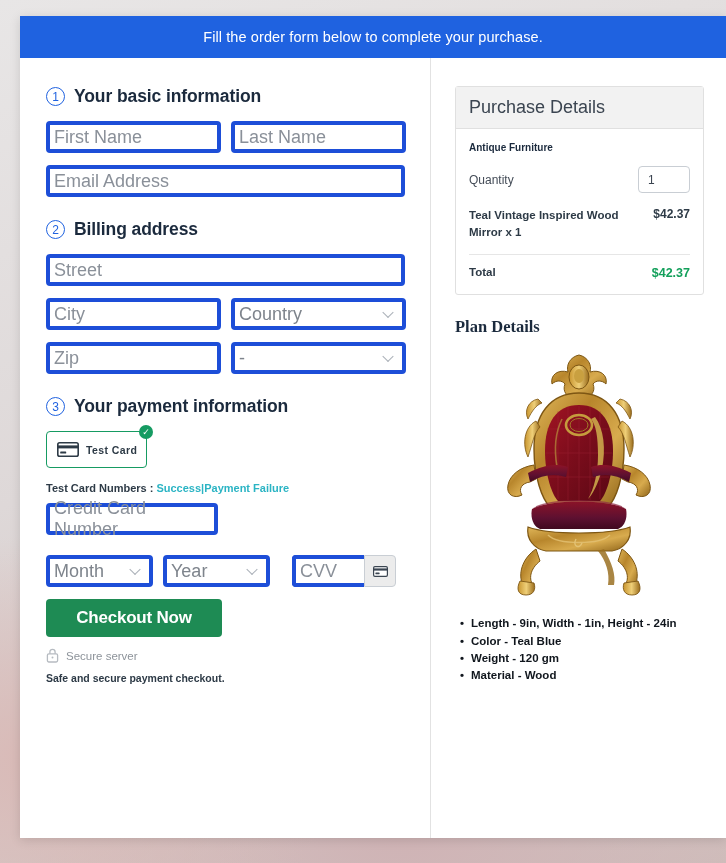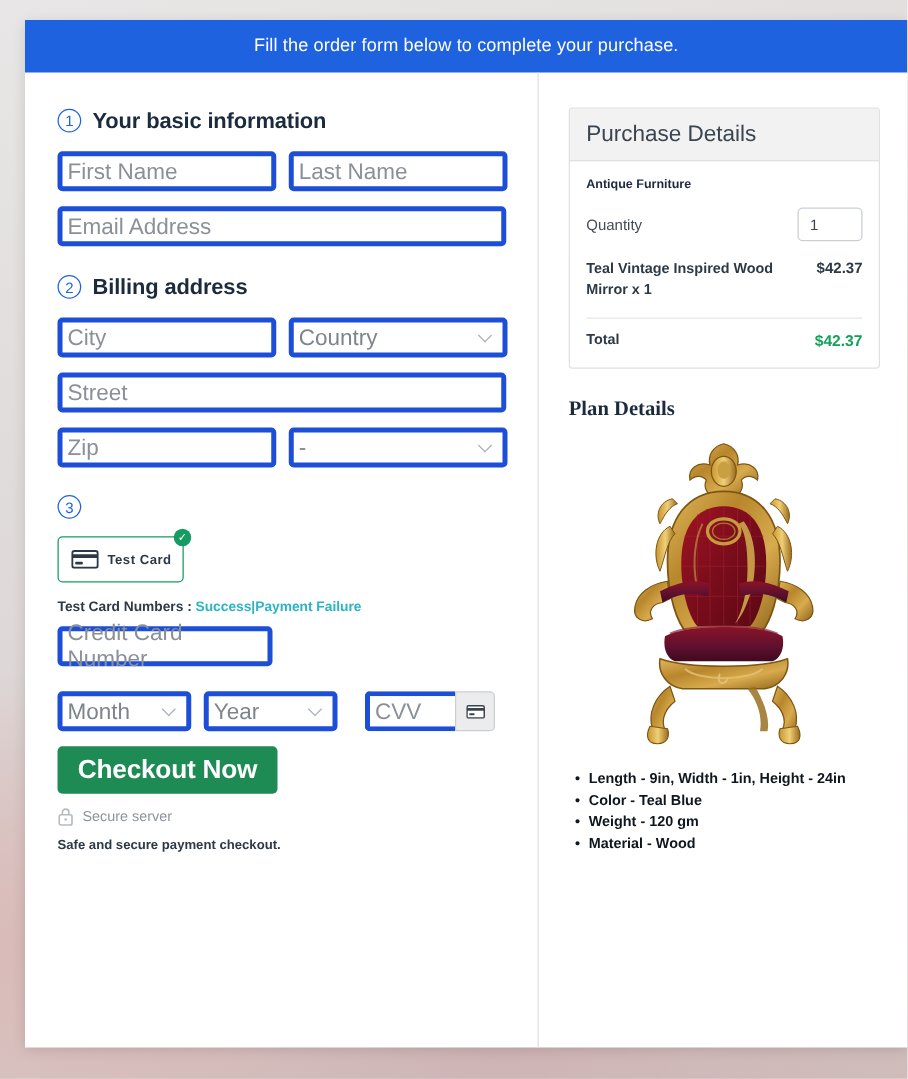--- a/index.html
+++ b/index.html
@@ -145,21 +145,21 @@
     font-size: 10.5px; color: #2d3a46; font-weight: 700;
     margin: 12px 0 13px 0;
   }
   .terms a { color: #2f6fd0; text-decoration: none; font-weight: 700; }
 
   .checkout-btn {
     width: 176px; height: 38px;
     background: #1e8b54;
     border: none; border-radius: 4px;
     color: #fff;
-    font-size: 21px; font-weight: 700;
+    font-size: 17px; font-weight: 700;
     font-family: "Liberation Sans", sans-serif;
     cursor: pointer;
     letter-spacing: -.2px;
   }
   .secure {
     display: flex; align-items: center; gap: 7px;
     margin: 11px 0 9px 0;
     font-size: 11.5px; color: #8d939a;
   }
   .safe-note { font-size: 10.5px; color: #2d3a46; font-weight: 700; }
@@ -254,40 +254,41 @@
           <div class="fld full">Email Address</div>
         </div>
 
         
         <div class="step" style="margin-top:22px">
           <span class="step-num">2</span>
           <span class="step-title">Billing address</span>
         </div>
 
         <div class="row">
+          <div class="fld full">Street</div>
+        </div>
+        <div class="row">
           <div class="fld half">City</div>
           <div class="fld half sel">
             <span>Country</span>
             <span class="chev"></span>
           </div>
         </div>
         <div class="row">
-          <div class="fld full">Street</div>
-        </div>
-        <div class="row">
           <div class="fld half">Zip</div>
           <div class="fld half sel">
             <span>-</span>
             <span class="chev"></span>
           </div>
         </div>
 
         
         <div class="step" style="margin-top:22px">
           <span class="step-num">3</span>
+          <span class="step-title">Your payment information</span>
         </div>
 
         <div class="pay-tile">
           <svg width="22" height="15" viewBox="0 0 22 15">
             <rect x="0.8" y="0.8" width="20.4" height="13.4" rx="1.8" fill="#ffffff" stroke="#2d3a46" stroke-width="1.6"></rect>
             <rect x="0.8" y="3.4" width="20.4" height="3" fill="#2d3a46"></rect>
             <rect x="3.2" y="9.4" width="6" height="2.2" rx="0.6" fill="#2d3a46"></rect>
           </svg>
           <span class="label">Test  Card</span>
           <span class="check-badge">✓</span>

